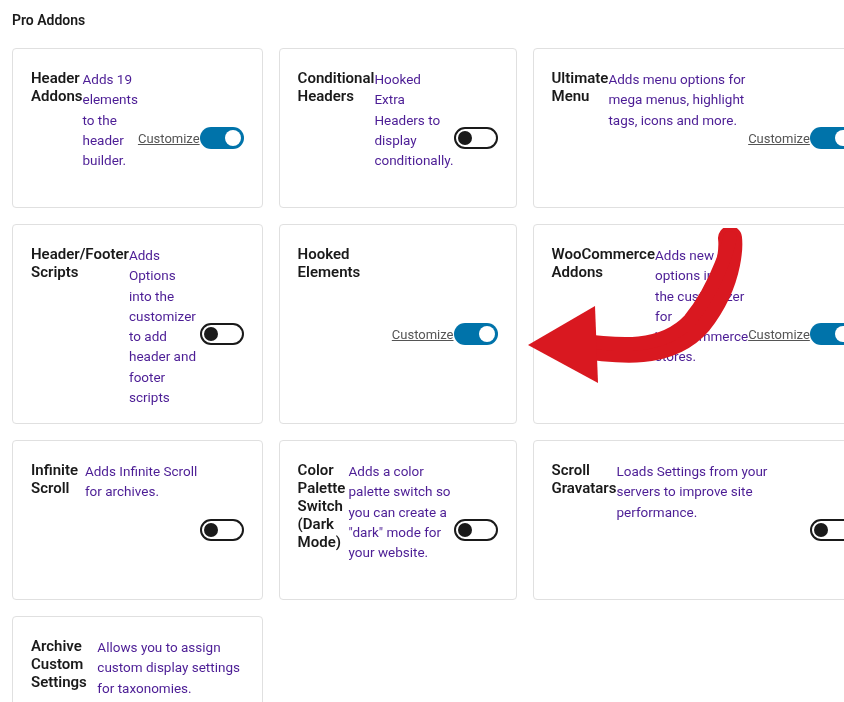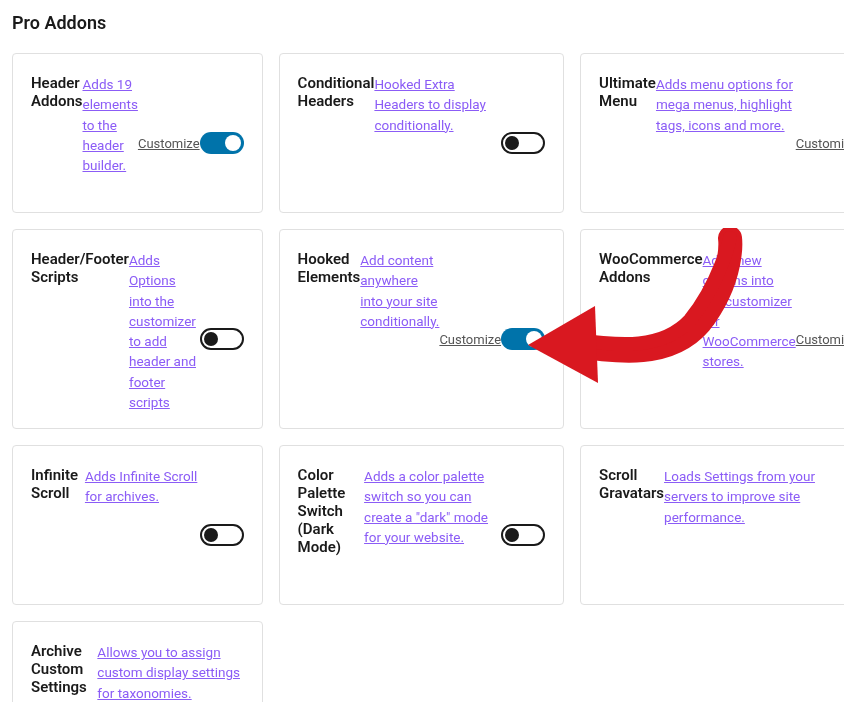--- a/index.html
+++ b/index.html
@@ -8,21 +8,21 @@
       padding: 0;
     }
     body {
       font-family: -apple-system, BlinkMacSystemFont, "Segoe UI", Roboto, Helvetica, Arial, sans-serif;
       background: #fff;
       padding: 12px;
       width: 844px;
       color: #1a1a1a;
     }
     .section-title {
-      font-size: 18px;
+      font-size: 14px;
       font-weight: 600;
       margin-bottom: 20px;
       color: #1a1a1a;
     }
     .cards-grid {
       display: grid;
       grid-template-columns: repeat(3, 1fr);
       gap: 16px;
     }
     .card {
@@ -36,23 +36,22 @@
     }
     .card-title {
       font-size: 15px;
       font-weight: 600;
       margin-bottom: 10px;
       color: #1a1a1a;
     }
     .card-desc {
       font-size: 13.5px;
       line-height: 1.5;
-      color: #8b5cf6;
+      color: #4c1d95;
       flex-grow: 1;
-      text-decoration: underline;
     }
     .card-footer {
       display: flex;
       align-items: center;
       justify-content: space-between;
       margin-top: 16px;
       min-height: 24px;
     }
     .customize-link {
       font-size: 13px;
@@ -149,21 +148,20 @@
     <div class="card-footer">
       <span class="spacer"></span>
       <div class="toggle off">
           <div class="toggle-knob"></div>
         </div>
     </div>
   </div>
 
   <div class="card">
     <div class="card-title">Hooked Elements</div>
-    <div class="card-desc">Add content anywhere into your site conditionally.</div>
     <div class="card-footer">
       <a class="customize-link">Customize</a>
       <div class="toggle on">
           <div class="toggle-knob"></div>
         </div>
     </div>
   </div>
 
   <div class="card">
     <div class="card-title">WooCommerce Addons</div>

